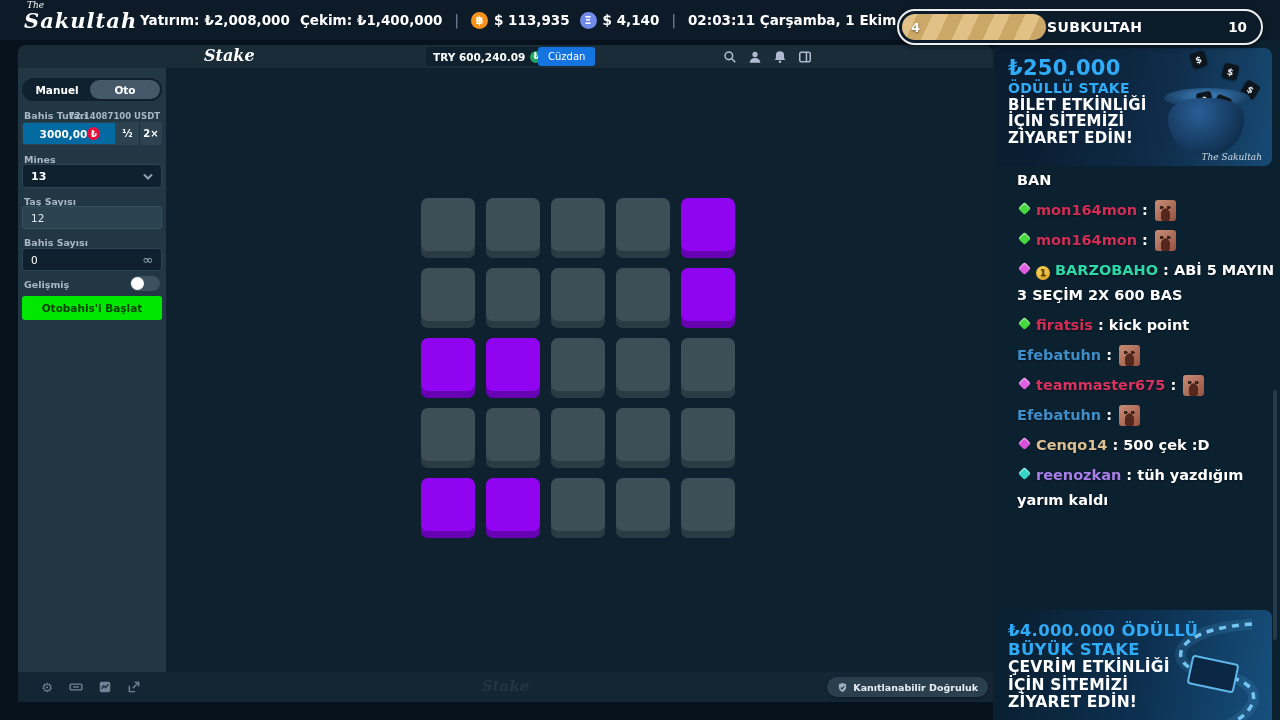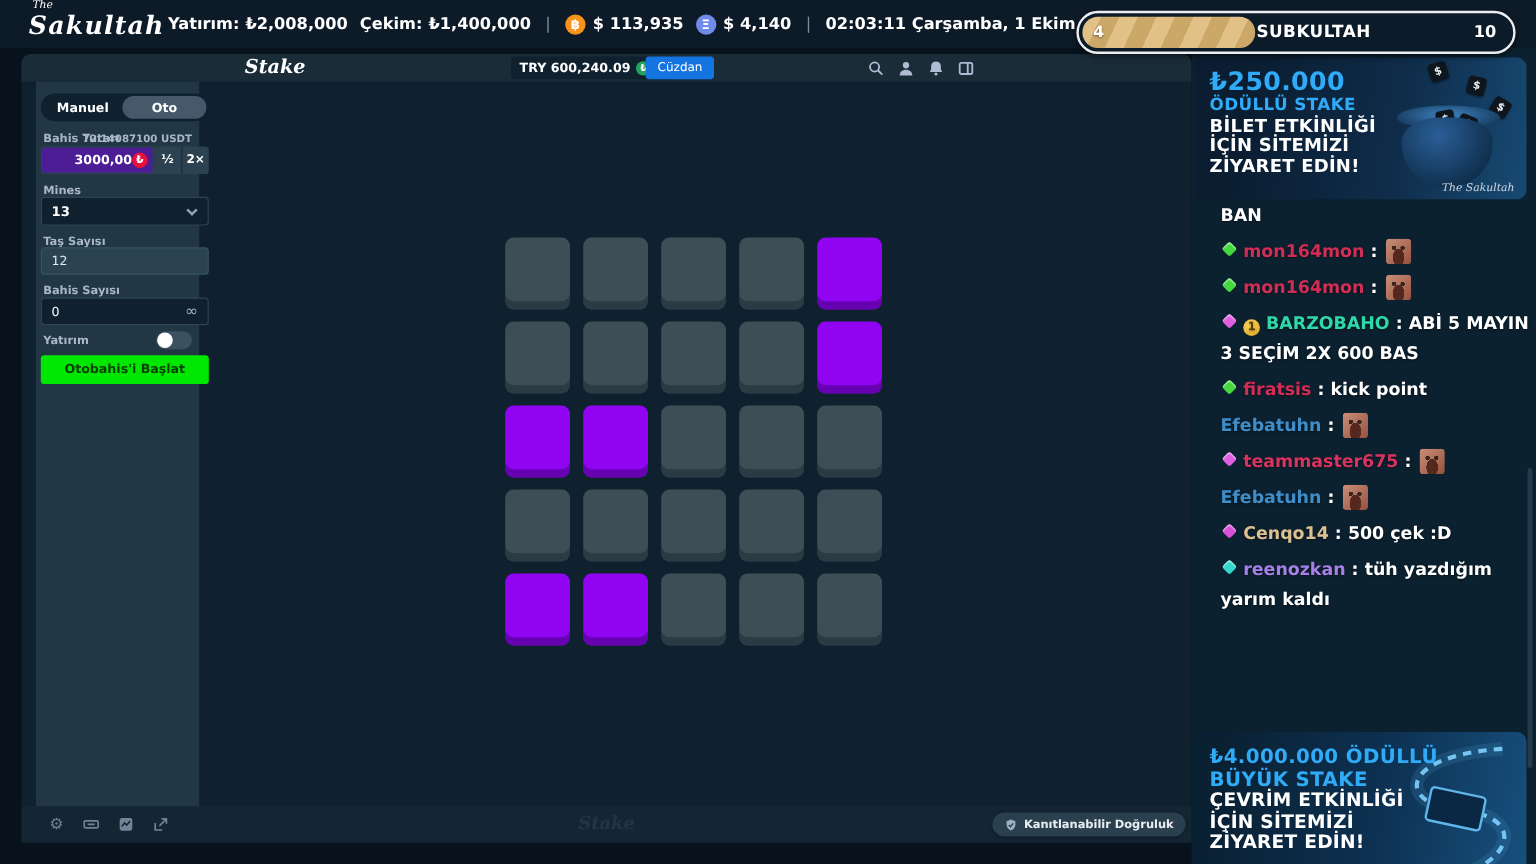--- a/index.html
+++ b/index.html
@@ -27,28 +27,28 @@
   .stake-window { position:absolute; left:18px; top:45px; width:975px; height:657px; background:#0f212e; border-radius:8px 8px 0 0; }
   .stake-header { position:absolute; left:0; top:0; width:100%; height:23px; background:#1a2c38; border-radius:8px 8px 0 0; }
   .stake-logo { position:absolute; left:186px; top:1px; color:#fff; font-family:"DejaVu Serif",serif; font-style:italic; font-weight:bold; font-size:16px; }
   .balance { position:absolute; left:408px; top:2px; height:19px; background:#0f212e; border-radius:3px; display:flex; align-items:center; padding:0 7px; gap:5px; color:#fff; font-weight:bold; font-size:10.5px; cursor:pointer; }
   .try-coin { width:12px; height:12px; border-radius:50%; background:#23a35d; color:#fff; font-size:8px; display:inline-flex; align-items:center; justify-content:center; }
   .wallet-btn { position:absolute; left:520px; top:2px; height:19px; padding:0 10px; background:#1475e1; border-radius:3px; color:#fff; font-weight:normal; font-size:10px; display:flex; align-items:center; cursor:pointer; }
   .hdr-icons { position:absolute; left:705px; top:0; height:23px; display:flex; align-items:center; gap:11px; }
   .hdr-icons .hicon { width:14px; height:14px; display:inline-flex; cursor:pointer; }
 
   
-  .controls { position:absolute; left:12px; top:23px; width:136px; height:604px; background:#213743; }
+  .controls { position:absolute; left:0; top:23px; width:148px; height:604px; background:#213743; }
   .ctl-label { position:absolute; left:6px; font-size:9.5px; font-weight:bold; color:#a9b7c6; }
   .toggle-wrap { position:absolute; left:4px; top:10px; width:140px; height:23px; background:#0f212e; border-radius:12px; display:flex; align-items:center; }
   .toggle-half { width:70px; text-align:center; color:#fff; font-weight:bold; font-size:10.5px; cursor:pointer; }
   .oto-pill { position:absolute; right:2px; top:2px; width:70px; height:19px; background:#46596a; border-radius:10px; display:flex; align-items:center; justify-content:center; color:#fff; font-weight:bold; font-size:10.5px; cursor:pointer; }
   .usdt-note { position:absolute; right:6px; top:43px; font-size:8.5px; font-weight:bold; color:#a9b7c6; }
   .bet-row { position:absolute; left:4px; top:54px; width:140px; height:23px; display:flex; }
-  .bet-input { width:94px; background:#4c1d95; border:1.5px solid #2c4452; border-radius:3px 0 0 3px; display:flex; align-items:center; justify-content:flex-end; color:#fff; font-size:10.5px; font-weight:bold; padding:0 4px 0 6px; }
+  .bet-input { width:94px; background:#0369a1; border:1.5px solid #2c4452; border-radius:3px 0 0 3px; display:flex; align-items:center; justify-content:center; color:#fff; font-size:10.5px; font-weight:bold; padding:0 4px 0 6px; }
   .try-badge { width:13px; height:13px; border-radius:50%; background:#e9113c; color:#fff; font-size:9px; font-weight:bold; display:inline-flex; align-items:center; justify-content:center; }
   .bet-btns { width:46px; background:#2c4250; border-radius:0 3px 3px 0; display:flex; }
   .bet-btns span { width:50%; display:inline-flex; align-items:center; justify-content:center; color:#fff; font-weight:bold; font-size:10px; cursor:pointer; }
   .bet-btns span + span { border-left:1px solid #1b2d38; }
   .dd { position:absolute; left:4px; width:140px; height:24px; background:#0f212e; border:1.5px solid #2c4452; border-radius:3px; display:flex; align-items:center; color:#fff; font-weight:bold; font-size:11px; padding:0 8px; cursor:pointer; }
   .dd .chev { margin-left:auto; display:inline-flex; }
   .inp { position:absolute; left:4px; width:140px; height:23px; background:#0f212e; border:1.5px solid #2c4452; border-radius:3px; display:flex; align-items:center; color:#fff; font-weight:normal; font-size:10.5px; padding:0 8px; }
   .inp.light { background:#2b4250; border-color:#37515f; color:#e2e8ee; }
   .inf { margin-left:auto; color:#9fb0c0; font-size:13px; }
   .adv-toggle { position:absolute; right:6px; top:208px; width:30px; height:15px; background:#3c5160; border-radius:8px; cursor:pointer; }
@@ -201,21 +201,21 @@
     <div class="inp light" style="top:138px">
       <span>12</span>
     </div>
 
     <span class="ctl-label" style="top:169px">Bahis Sayısı</span>
     <div class="inp" style="top:180px">
       <span>0</span>
       <span class="inf">∞</span>
     </div>
 
-    <span class="ctl-label" style="top:211px">Yatırım</span>
+    <span class="ctl-label" style="top:211px">Gelişmiş</span>
     <div class="adv-toggle">
       <div class="adv-knob"></div>
     </div>
 
     <div class="start-btn">Otobahis'i Başlat</div>
   </div>
 
   <div class="board" id="board">
       <div class="tile"></div>
       <div class="tile"></div>

